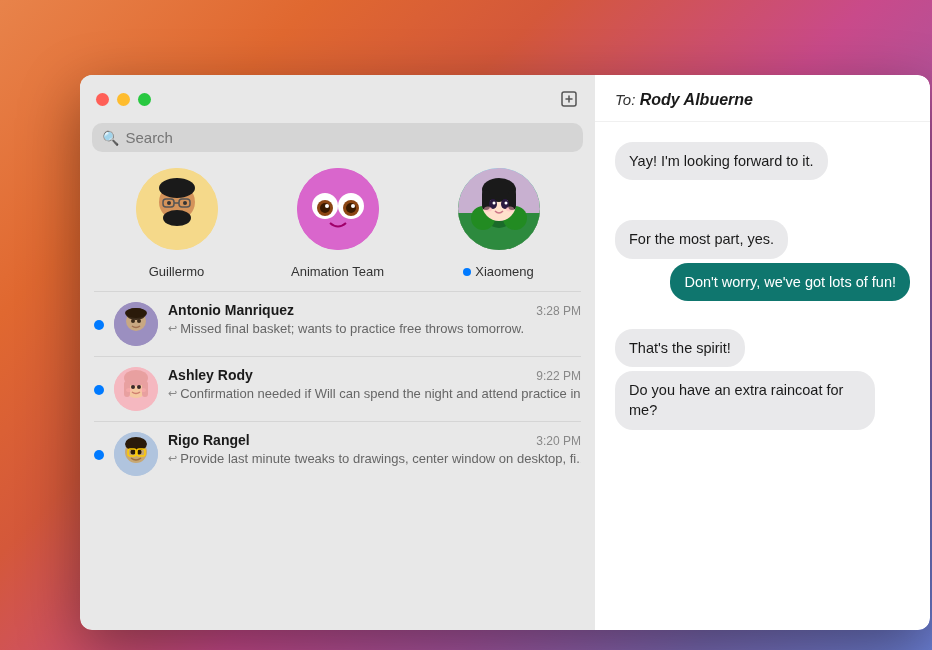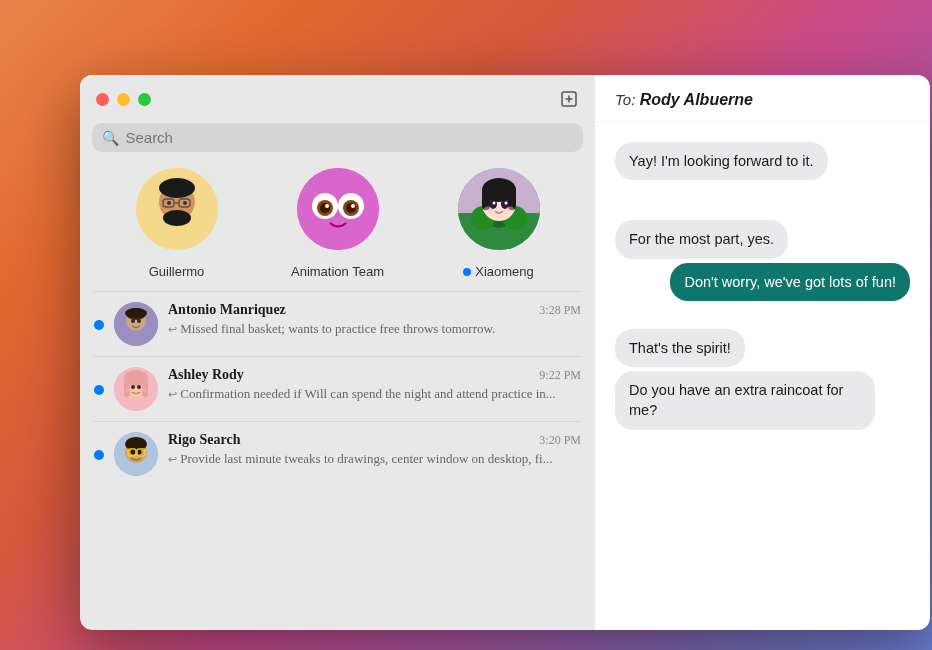--- a/index.html
+++ b/index.html
@@ -153,21 +153,20 @@
       height: 8px;
       border-radius: 50%;
       background: #007aff;
       display: inline-block;
     }
 
     
     .message-list {
       flex: 1;
       overflow-y: auto;
-      font-family: Liberation Serif, serif;
     }
 
     .message-row {
       display: flex;
       align-items: flex-start;
       padding: 10px 14px;
       cursor: pointer;
       position: relative;
       gap: 10px;
     }
@@ -536,21 +535,21 @@
             <circle cx="25" cy="20" r="2.5" fill="#2a1a0a"></circle>
 
             <rect x="14" y="17" width="8" height="7" rx="2" fill="none" stroke="#ffcc00" stroke-width="1.5"></rect>
             <rect x="23" y="17" width="8" height="7" rx="2" fill="none" stroke="#ffcc00" stroke-width="1.5"></rect>
             <line x1="22" y1="20.5" x2="23" y2="20.5" stroke="#ffcc00" stroke-width="1.5"></line>
             <path d="M17 26 Q22 30 27 26" fill="none" stroke="#a07040" stroke-width="1.5"></path>
           </svg>
         </div>
         <div class="msg-content">
           <div class="msg-header">
-            <span class="msg-name">Rigo Search</span>
+            <span class="msg-name">Rigo Rangel</span>
             <span class="msg-time">3:20 PM</span>
           </div>
           <div class="msg-preview">
             <span class="msg-icon">↩</span>
             <span>Provide last minute tweaks to drawings, center window on desktop, fi...</span>
           </div>
         </div>
       </div>
 
     </div>

